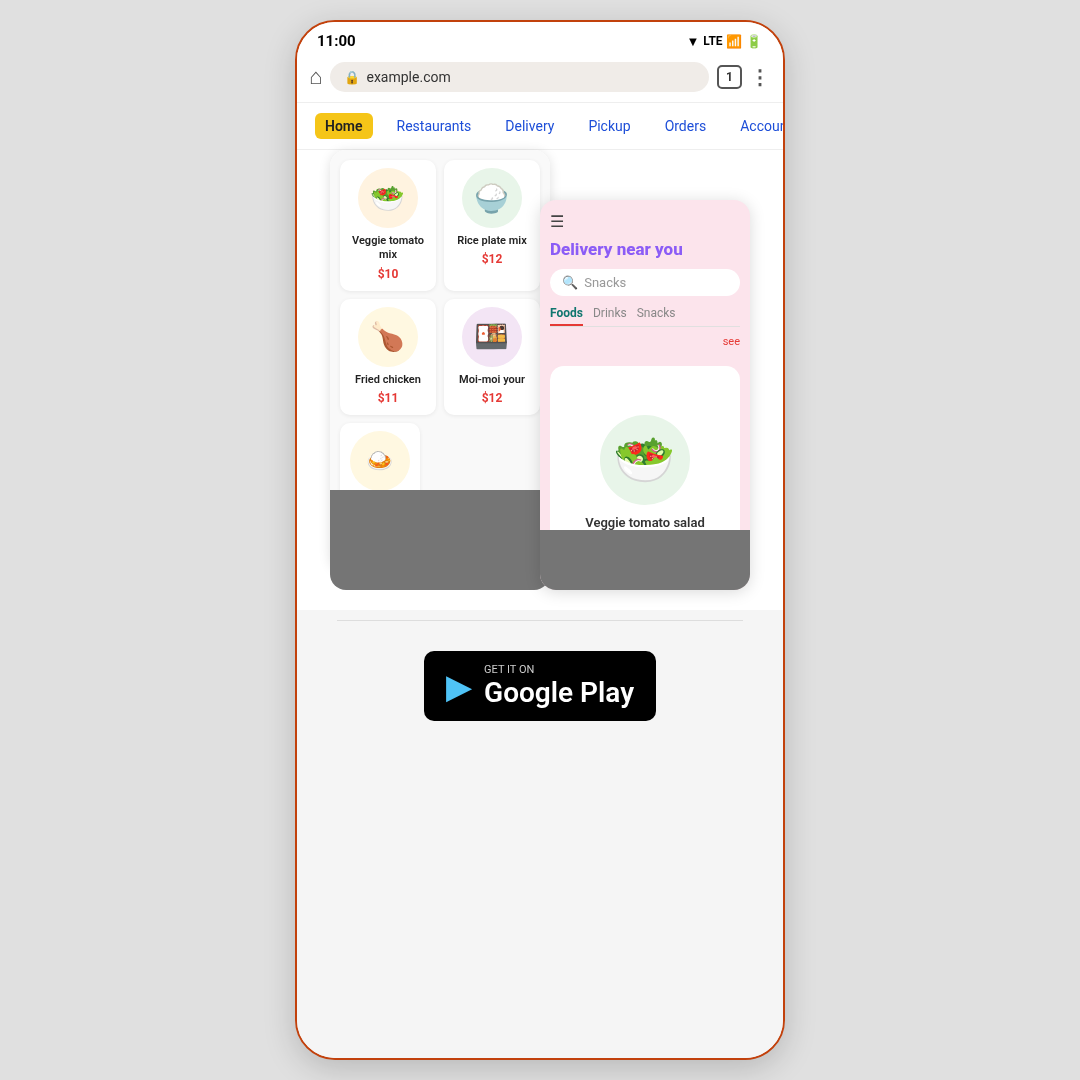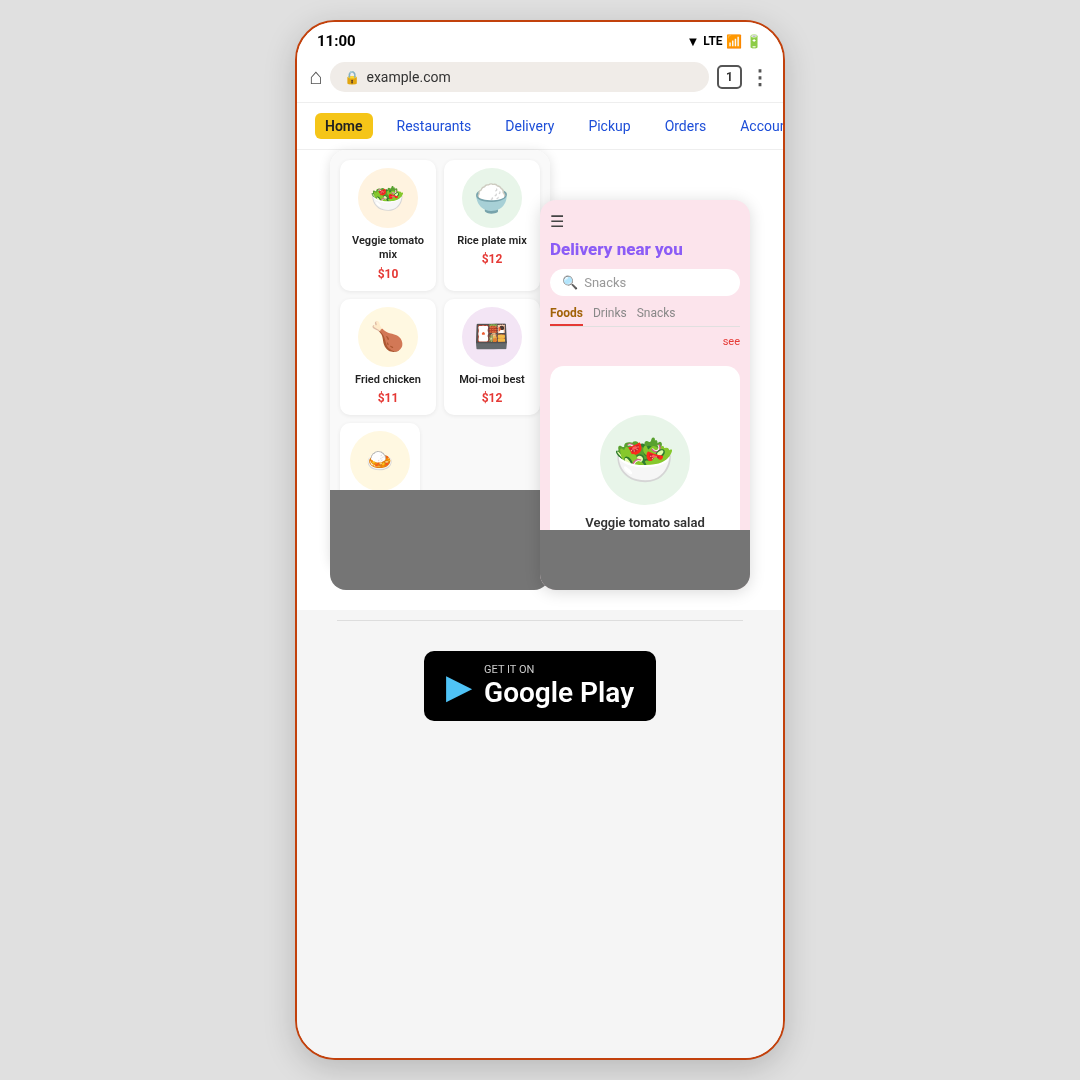--- a/index.html
+++ b/index.html
@@ -228,21 +228,21 @@
       gap: 10px;
       border-bottom: 1px solid #e0e0e0;
       margin-bottom: 8px;
     }
     .right-tab {
       font-size: 12px;
       padding-bottom: 4px;
       color: #888;
     }
     .right-tab.active {
-      color: #a16207;
+      color: #0f766e;
       border-bottom: 2px solid #e53935;
       font-weight: 700;
     }
     .see-all {
       font-size: 11px;
       color: #e53935;
       text-align: right;
       margin-bottom: 18px;
     }
     .right-food-card {
@@ -381,21 +381,21 @@
               </div>
 
               <div class="food-card">
                 <div class="food-card-img food-img-fried">🍗</div>
                 <div class="food-card-name">Fried chicken</div>
                 <div class="food-card-price">$11</div>
               </div>
 
               <div class="food-card">
                 <div class="food-card-img food-img-moi">🍱</div>
-                <div class="food-card-name">Moi-moi best</div>
+                <div class="food-card-name">Moi-moi your</div>
                 <div class="food-card-price">$12</div>
               </div>
             </div>
 
             <div style="margin-top:8px;">
               <div class="food-card" style="width:80px;display:inline-block;">
                 <div class="food-card-img food-img-fried" style="font-size:22px;">🍛</div>
               </div>
             </div>
           </div>

